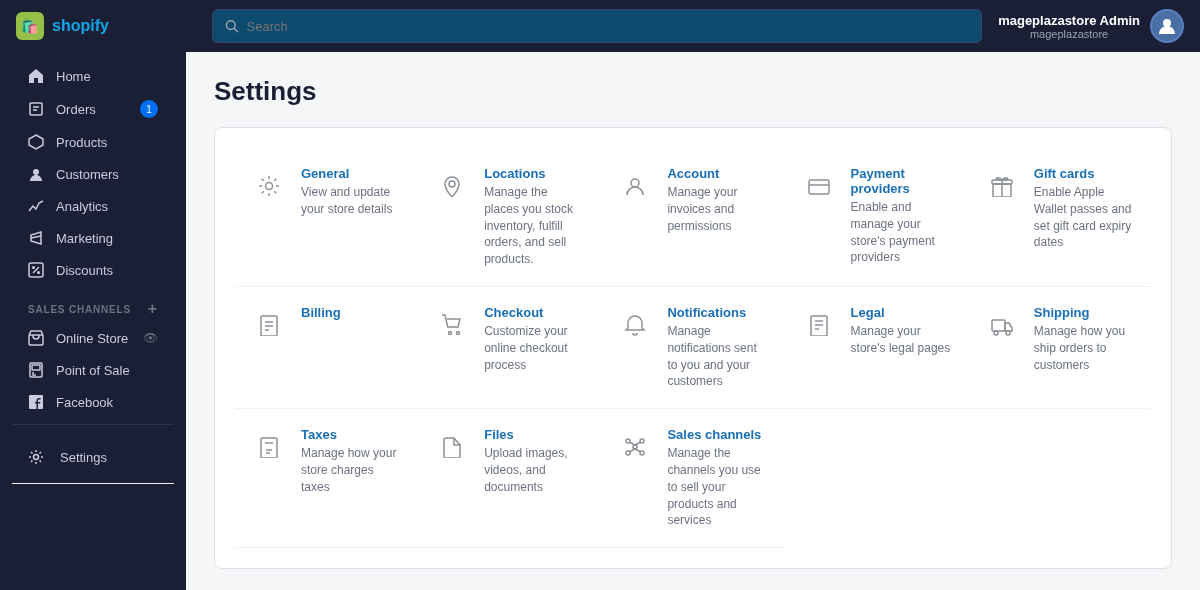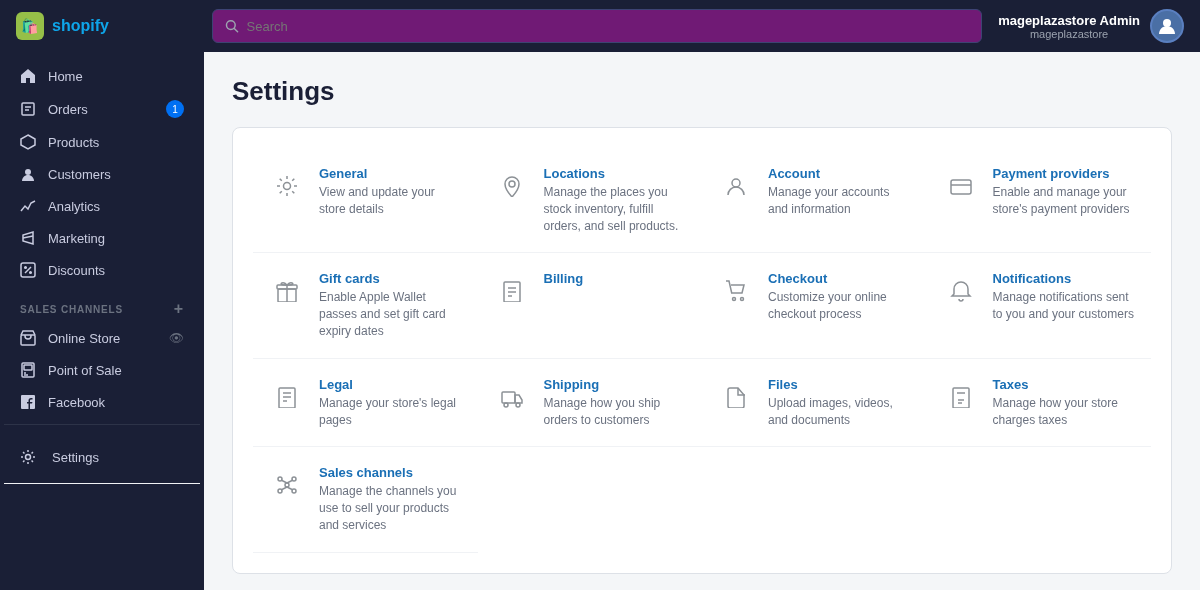--- a/index.html
+++ b/index.html
@@ -31,21 +31,21 @@
       justify-content: center;
       font-size: 14px;
     }
     .logo-text {
       color: #0ea5e9;
       font-size: 16px;
       font-weight: 600;
     }
     .search-bar {
       flex: 1;
-      background: #701a75;
+      background: #0c4a6e;
       border: 1px solid #3d4373;
       border-radius: 6px;
       height: 34px;
       display: flex;
       align-items: center;
       padding: 0 12px;
       gap: 8px;
       color: #9ca3af;
       font-size: 13px;
       cursor: text;
@@ -84,26 +84,26 @@
 
     
     .layout {
       display: flex;
       flex: 1;
       overflow: hidden;
     }
 
     
     .sidebar {
-      width: 204px;
+      width: 186px;
       background: #1a1f36;
       color: #c9cce0;
       flex-shrink: 0;
       overflow-y: auto;
-      padding: 8px 4px;
+      padding: 8px 12px;
     }
     .sidebar-item {
       display: flex;
       align-items: center;
       gap: 10px;
       padding: 8px 16px;
       font-size: 13px;
       cursor: pointer;
       color: #c9cce0;
       position: relative;
@@ -167,21 +167,21 @@
 
     
     .settings-card {
       background: white;
       border: 1px solid #dde1e7;
       border-radius: 8px;
       padding: 20px;
     }
     .settings-grid {
       display: grid;
-      grid-template-columns: repeat(4, 1fr);
+      grid-template-columns: repeat(5, 1fr);
       gap: 0;
     }
     .settings-item {
       display: flex;
       gap: 14px;
       padding: 18px 16px;
       border-bottom: 1px solid #f0f2f5;
       cursor: pointer;
     }
     .settings-item-icon {
@@ -399,21 +399,21 @@
   </div>
           <div class="settings-item">
     <div class="settings-item-icon">
               <svg width="22" height="22" viewBox="0 0 22 22" fill="none" stroke="#8c9196" stroke-width="1.5">
                 <circle cx="11" cy="8" r="4"></circle>
                 <path d="M3 20c0-4.4 3.6-8 8-8s8 3.6 8 8"></path>
               </svg>
             </div>
     <div class="settings-item-content">
       <div class="settings-item-title">Account</div>
-      <div class="settings-item-desc">Manage your accounts and information</div>
+      <div class="settings-item-desc">Manage your invoices and permissions</div>
     </div>
   </div>
           <div class="settings-item">
     <div class="settings-item-icon">
               <svg width="22" height="22" viewBox="0 0 22 22" fill="none" stroke="#8c9196" stroke-width="1.5">
                 <rect x="1" y="5" width="20" height="14" rx="2"></rect>
                 <line x1="1" y1="10" x2="21" y2="10"></line>
               </svg>
             </div>
     <div class="settings-item-content">
@@ -498,41 +498,41 @@
               </svg>
             </div>
     <div class="settings-item-content">
       <div class="settings-item-title">Shipping</div>
       <div class="settings-item-desc">Manage how you ship orders to customers</div>
     </div>
   </div>
           <div class="settings-item">
     <div class="settings-item-icon">
               <svg width="22" height="22" viewBox="0 0 22 22" fill="none" stroke="#8c9196" stroke-width="1.5">
-                <path d="M13 2H5a2 2 0 00-2 2v16a2 2 0 002 2h12a2 2 0 002-2V9z"></path>
-                <polyline points="13 2 13 9 20 9"></polyline>
-              </svg>
-            </div>
-    <div class="settings-item-content">
-      <div class="settings-item-title">Files</div>
-      <div class="settings-item-desc">Upload images, videos, and documents</div>
-    </div>
-  </div>
-          <div class="settings-item">
-    <div class="settings-item-icon">
-              <svg width="22" height="22" viewBox="0 0 22 22" fill="none" stroke="#8c9196" stroke-width="1.5">
                 <rect x="3" y="2" width="16" height="20" rx="1"></rect>
                 <line x1="7" y1="7" x2="15" y2="7"></line>
                 <line x1="8" y1="14" x2="14" y2="14"></line>
                 <line x1="8" y1="17" x2="12" y2="17"></line>
               </svg>
             </div>
     <div class="settings-item-content">
       <div class="settings-item-title">Taxes</div>
       <div class="settings-item-desc">Manage how your store charges taxes</div>
+    </div>
+  </div>
+          <div class="settings-item">
+    <div class="settings-item-icon">
+              <svg width="22" height="22" viewBox="0 0 22 22" fill="none" stroke="#8c9196" stroke-width="1.5">
+                <path d="M13 2H5a2 2 0 00-2 2v16a2 2 0 002 2h12a2 2 0 002-2V9z"></path>
+                <polyline points="13 2 13 9 20 9"></polyline>
+              </svg>
+            </div>
+    <div class="settings-item-content">
+      <div class="settings-item-title">Files</div>
+      <div class="settings-item-desc">Upload images, videos, and documents</div>
     </div>
   </div>
           <div class="settings-item">
     <div class="settings-item-icon">
               <svg width="22" height="22" viewBox="0 0 22 22" fill="none" stroke="#8c9196" stroke-width="1.5">
                 <circle cx="11" cy="11" r="2"></circle>
                 <circle cx="4" cy="5" r="2"></circle>
                 <circle cx="18" cy="5" r="2"></circle>
                 <circle cx="4" cy="17" r="2"></circle>
                 <circle cx="18" cy="17" r="2"></circle>

